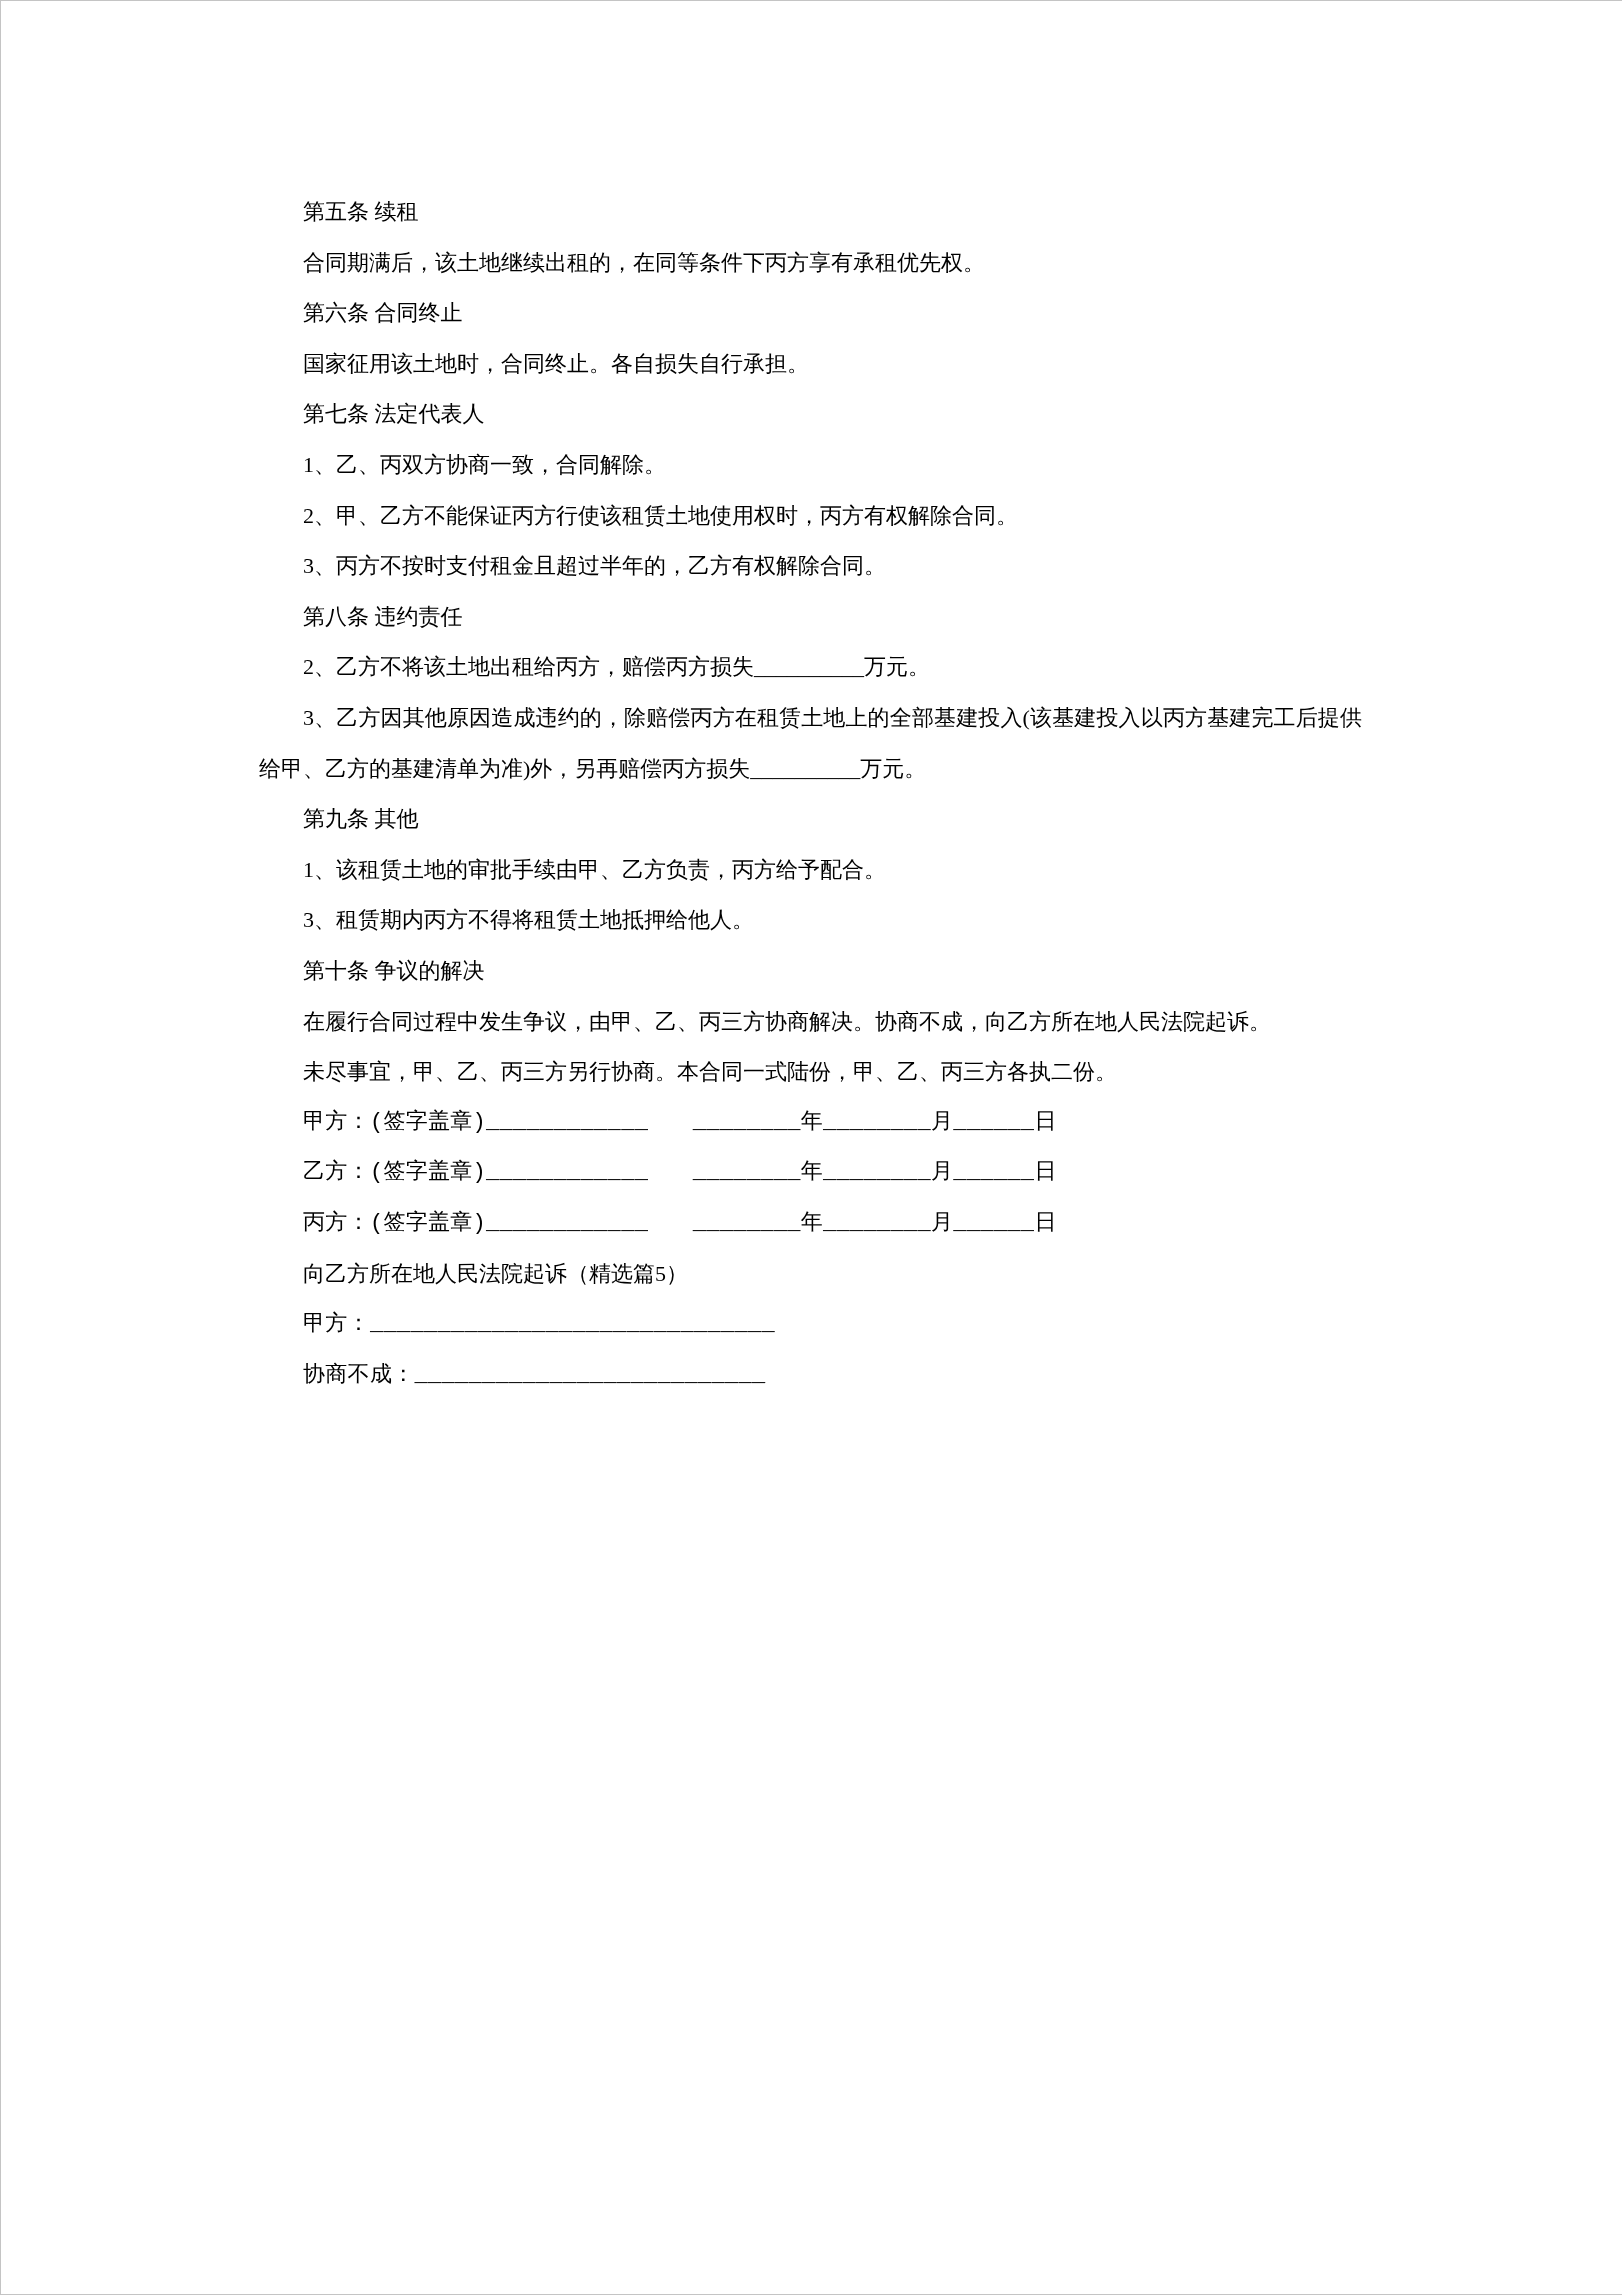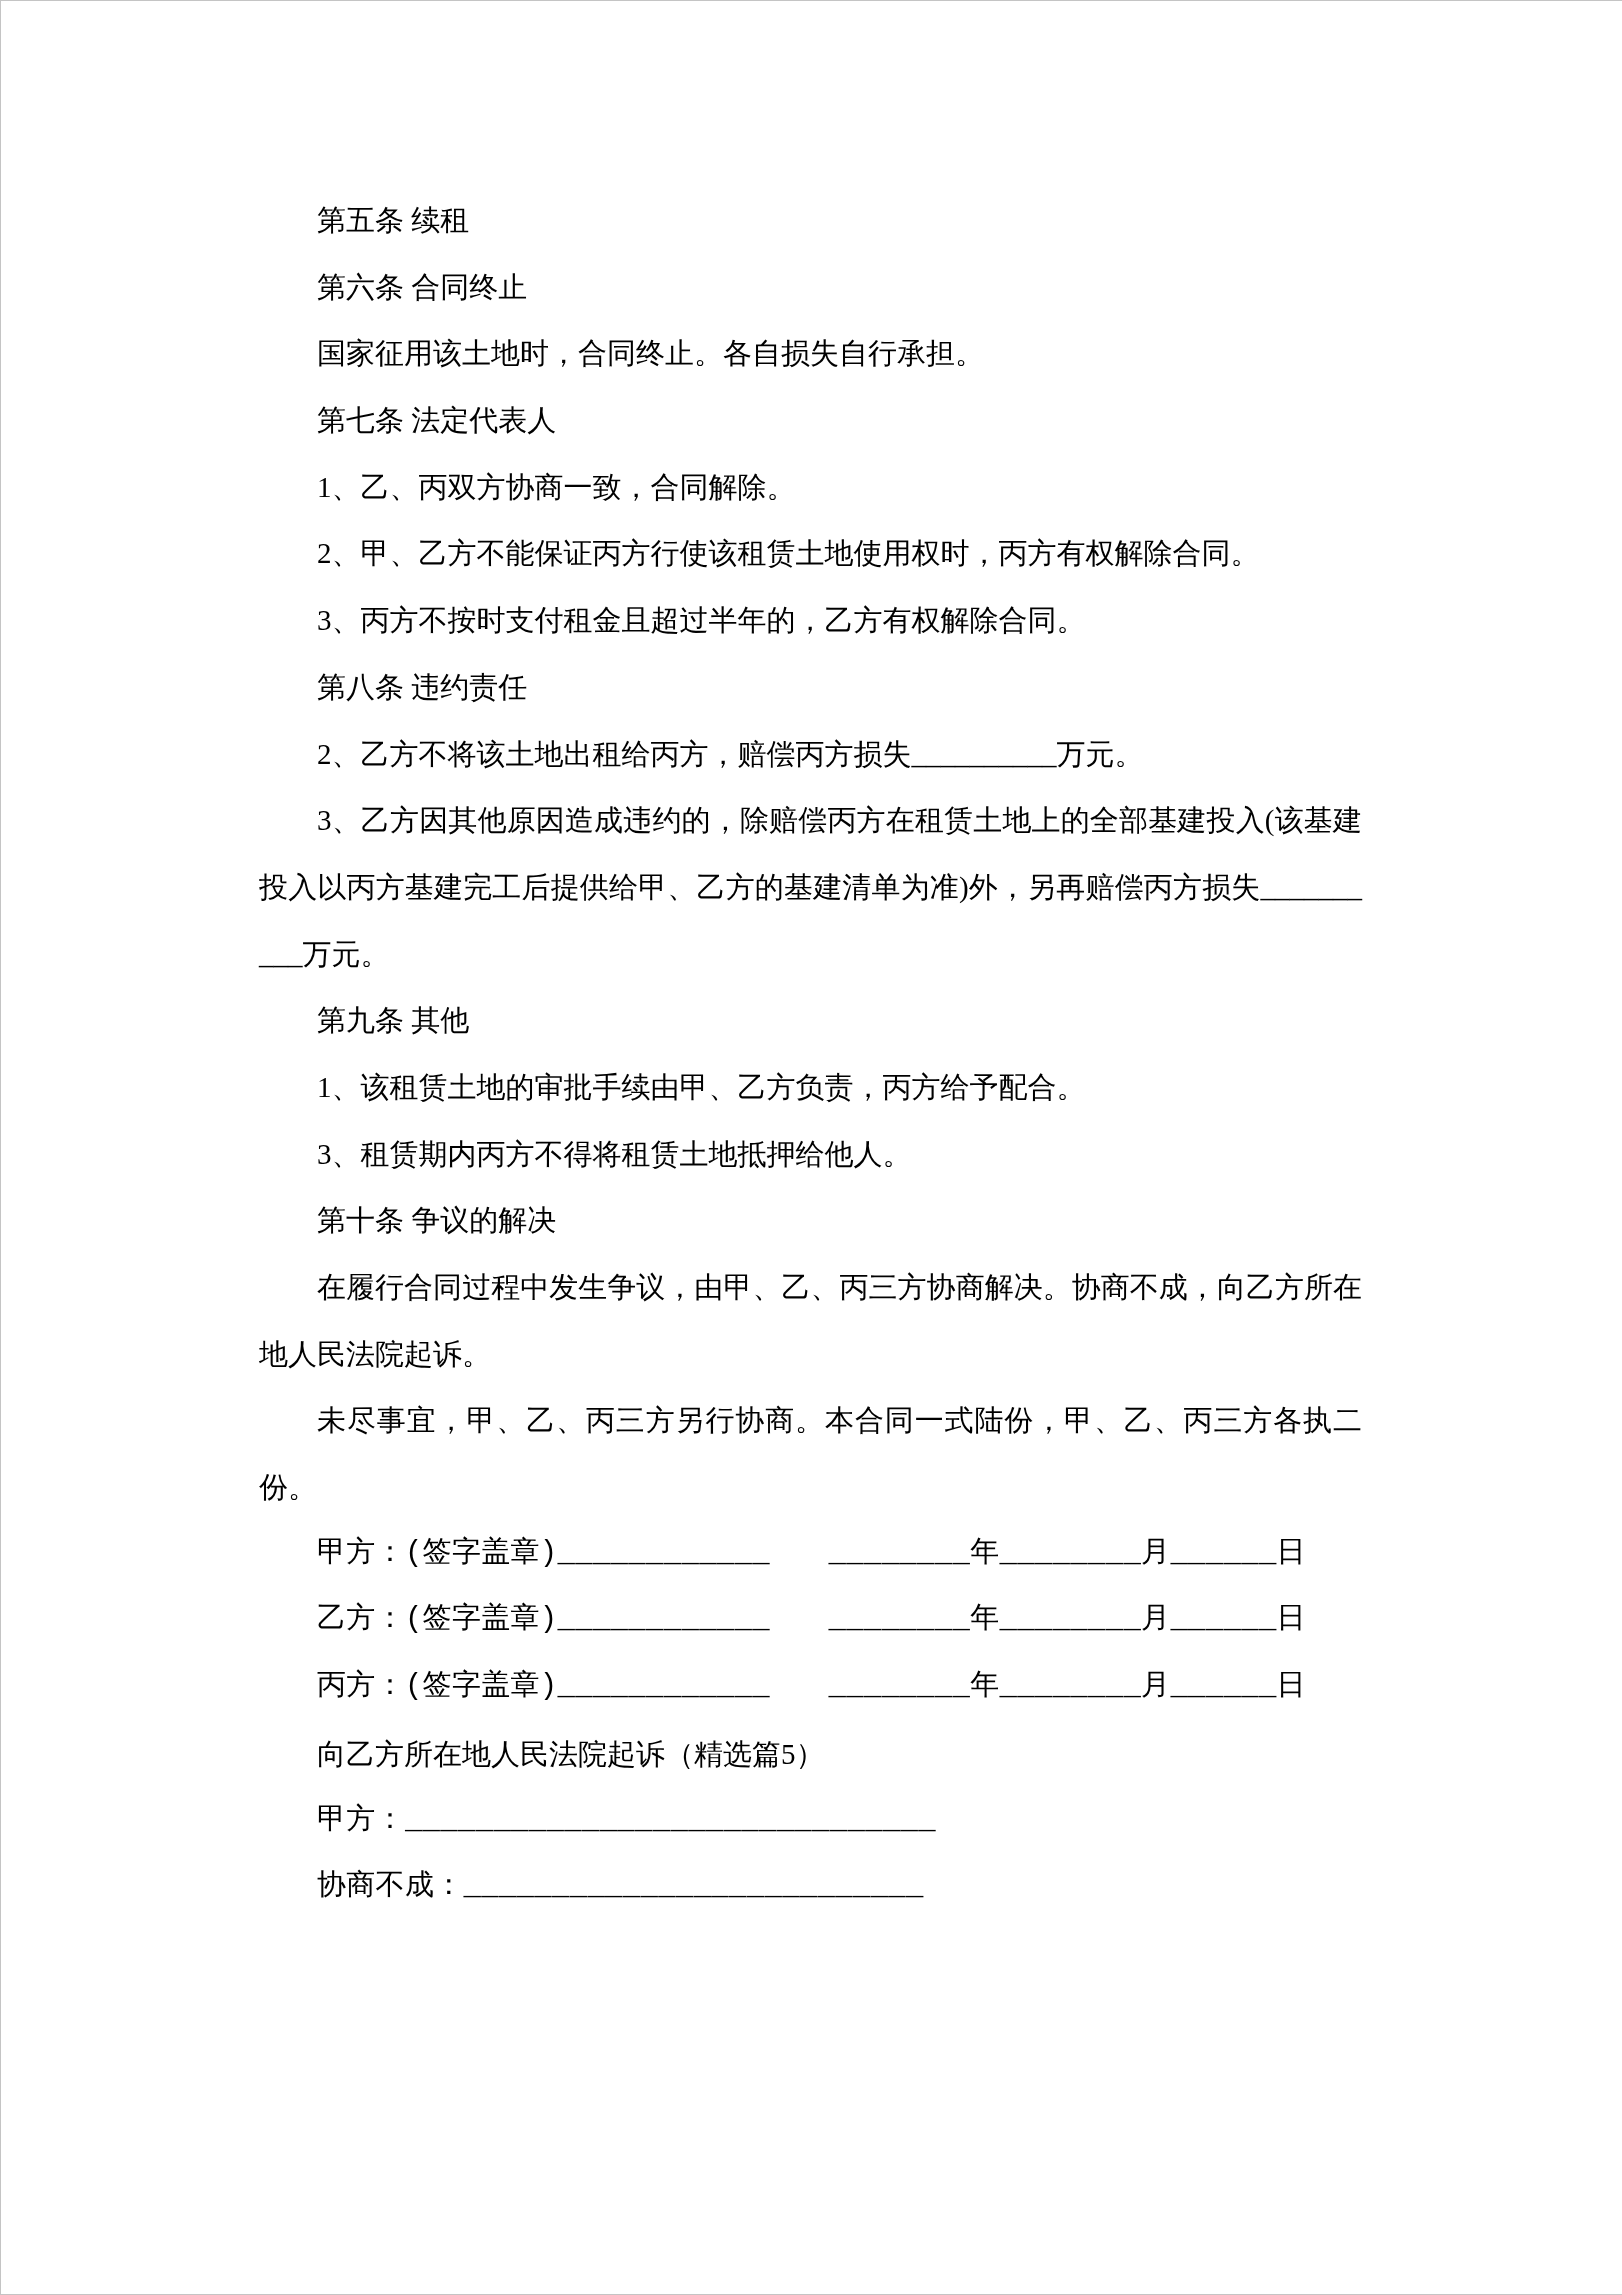--- a/index.html
+++ b/index.html
@@ -17,38 +17,39 @@
     overflow: hidden;
   }
   .page {
     box-sizing: border-box;
     width: 100%;
     height: 100%;
     padding: 186px 260px 0 258px;
   }
   p.para {
     margin: 0;
-    font-size: 29px;
+    font-size: 22px;
     line-height: 2.3;
     text-indent: 2em;
     text-align: justify;
     word-break: break-all;
     white-space: pre-wrap;
   }
   p.sig {
     text-align: left;
     letter-spacing: 0.3px;
     font-family: Liberation Mono, monospace;
   }
 </style>
 </head>
 <body>
 
 <div class="page">
   <p class="para">第五条 续租</p>
+  <p class="para">合同期满后，该土地继续出租的，在同等条件下丙方享有承租优先权。</p>
   <p class="para">第六条 合同终止</p>
   <p class="para">国家征用该土地时，合同终止。各自损失自行承担。</p>
   <p class="para">第七条 法定代表人</p>
   <p class="para">1、乙、丙双方协商一致，合同解除。</p>
   <p class="para">2、甲、乙方不能保证丙方行使该租赁土地使用权时，丙方有权解除合同。</p>
   <p class="para">3、丙方不按时支付租金且超过半年的，乙方有权解除合同。</p>
   <p class="para">第八条 违约责任</p>
   <p class="para">2、乙方不将该土地出租给丙方，赔偿丙方损失__________万元。</p>
   <p class="para">3、乙方因其他原因造成违约的，除赔偿丙方在租赁土地上的全部基建投入(该基建投入以丙方基建完工后提供给甲、乙方的基建清单为准)外，另再赔偿丙方损失__________万元。</p>
   <p class="para">第九条 其他</p>

